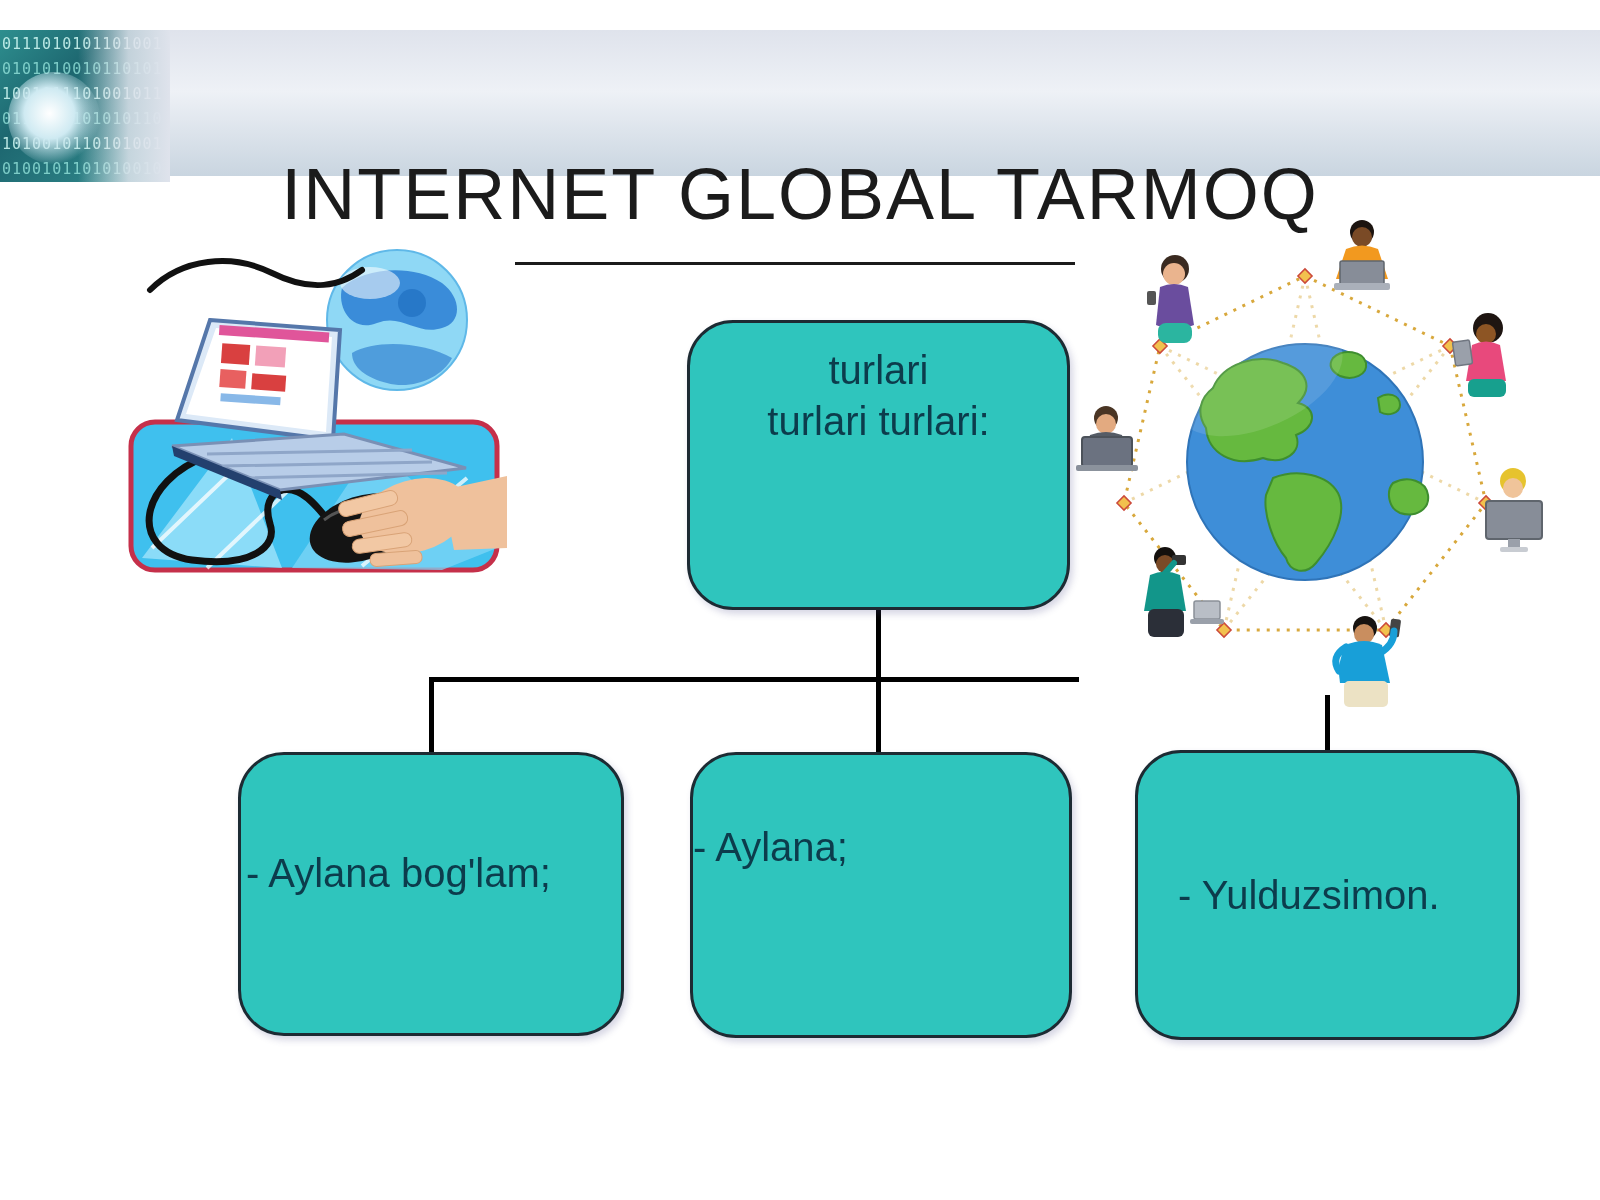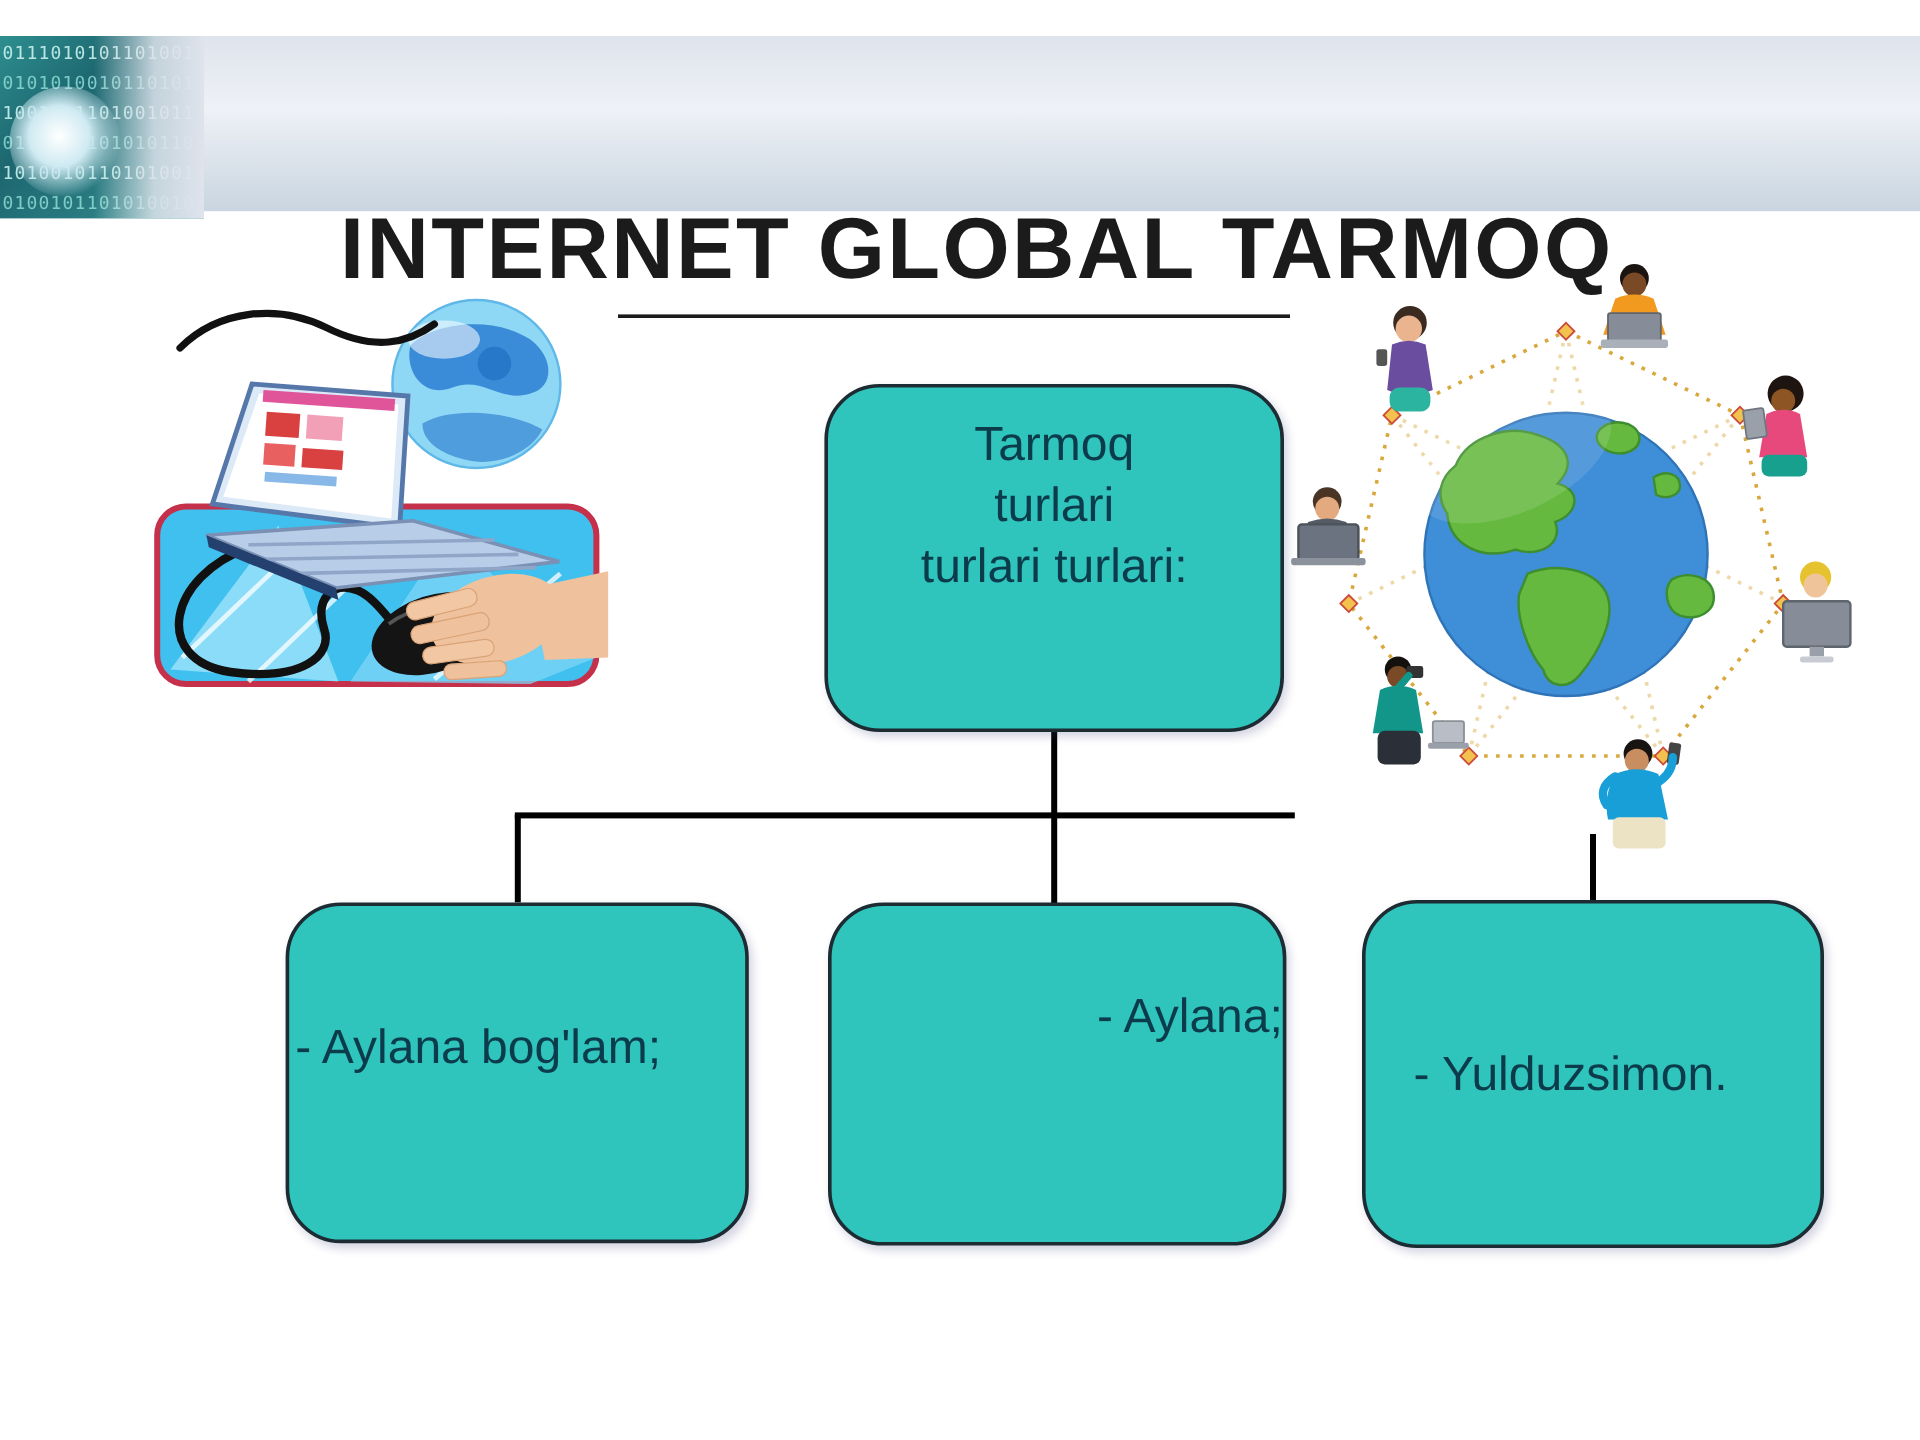--- a/index.html
+++ b/index.html
@@ -31,21 +31,21 @@
     background:radial-gradient(circle at 45% 45%, #ffffff 0%, #cfeaf2 35%, rgba(110,180,205,0) 72%);
   }
   .corner-fade{
     position:absolute;left:78px;top:0;width:92px;height:152px;
     background:linear-gradient(90deg, rgba(223,227,236,0) 0%, rgba(223,227,236,.85) 55%, #dfe3ec 100%);
   }
 
   
   .slide-title{
     position:absolute;left:800px;top:158px;transform:translateX(-50%);
-    margin:14px;font-size:72px;font-weight:bold;letter-spacing:2px;line-height:1;
+    margin:0;font-size:72px;font-weight:normal;letter-spacing:2px;line-height:1;
     color:var(--c-title_text,#1b1b1b);white-space:nowrap;
   }
   .title-underline{
     position:absolute;left:515px;top:262px;width:560px;height:3px;
     background:var(--c-title_text,#1b1b1b);
   }
 
   
   .illus{position:absolute;}
   .illus-left{left:112px;top:228px;width:395px;height:355px;}
@@ -64,21 +64,21 @@
     background:var(--c-box_fill,#2fc5bd);
     border:3px solid var(--c-box_border,#1d2b33);
     border-radius:46px;
     color:var(--c-box_text,#0c3c4c);
     font-size:40px;
     box-shadow:3px 4px 7px rgba(70,70,130,.22);
     box-sizing:border-box;
   }
   .box-root{left:687px;top:320px;width:383px;height:290px;text-align:center;padding-top:22px;line-height:51px;}
   .box-child-1{left:238px;top:752px;width:386px;height:284px;}
-  .box-child-2{left:690px;top:752px;width:382px;height:286px;text-align:right;}
+  .box-child-2{left:690px;top:752px;width:382px;height:286px;text-align:left;}
   .box-child-3{left:1135px;top:750px;width:385px;height:290px;}
   .child-label{position:absolute;white-space:nowrap;}
   .box-child-1 .child-label{left:5px;top:96px;}
   .box-child-2 .child-label{left:0;right:0;top:70px;}
   .box-child-3 .child-label{left:40px;top:120px;}
 </style>
 </head>
 <body>
 
 <div class="slide">
@@ -239,21 +239,20 @@
       <rect x="296" y="468" width="44" height="26" rx="5" fill="#ece2c4"></rect>
     </g>
   </svg>
 
   <div class="conn conn-v-root"></div>
   <div class="conn conn-h"></div>
   <div class="conn conn-v-left"></div>
   <div class="conn conn-v-right"></div>
 
   <div class="tbox box-root">
-    <div>Tarmoq</div>
     <div>turlari</div>
     <div>turlari turlari:</div>
   </div>
 
   <div class="tbox box-child-1">
     <span class="child-label">- Aylana bog'lam;</span>
   </div>
 
   <div class="tbox box-child-2">
     <span class="child-label">- Aylana;</span>

